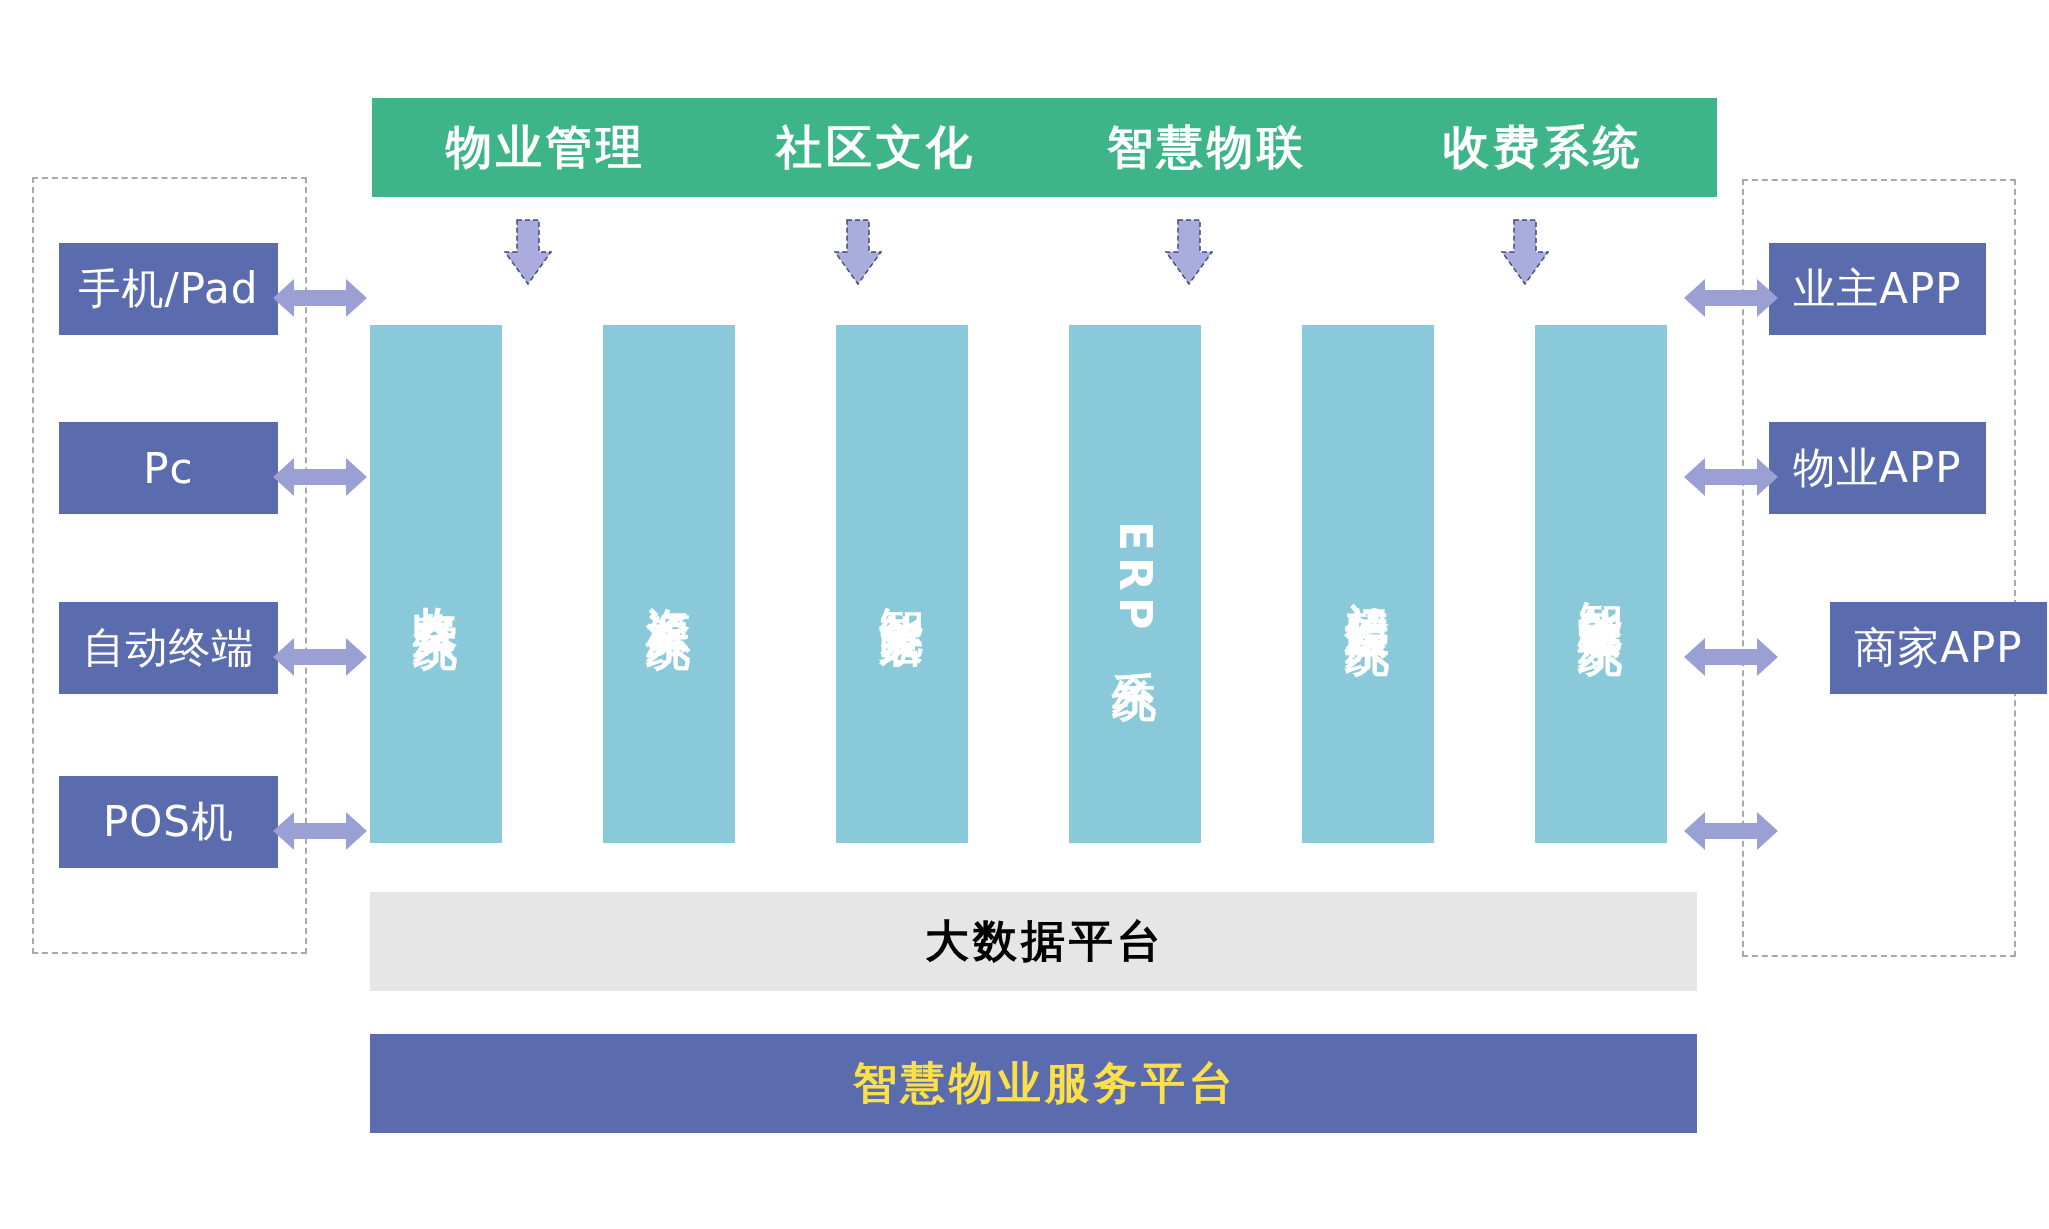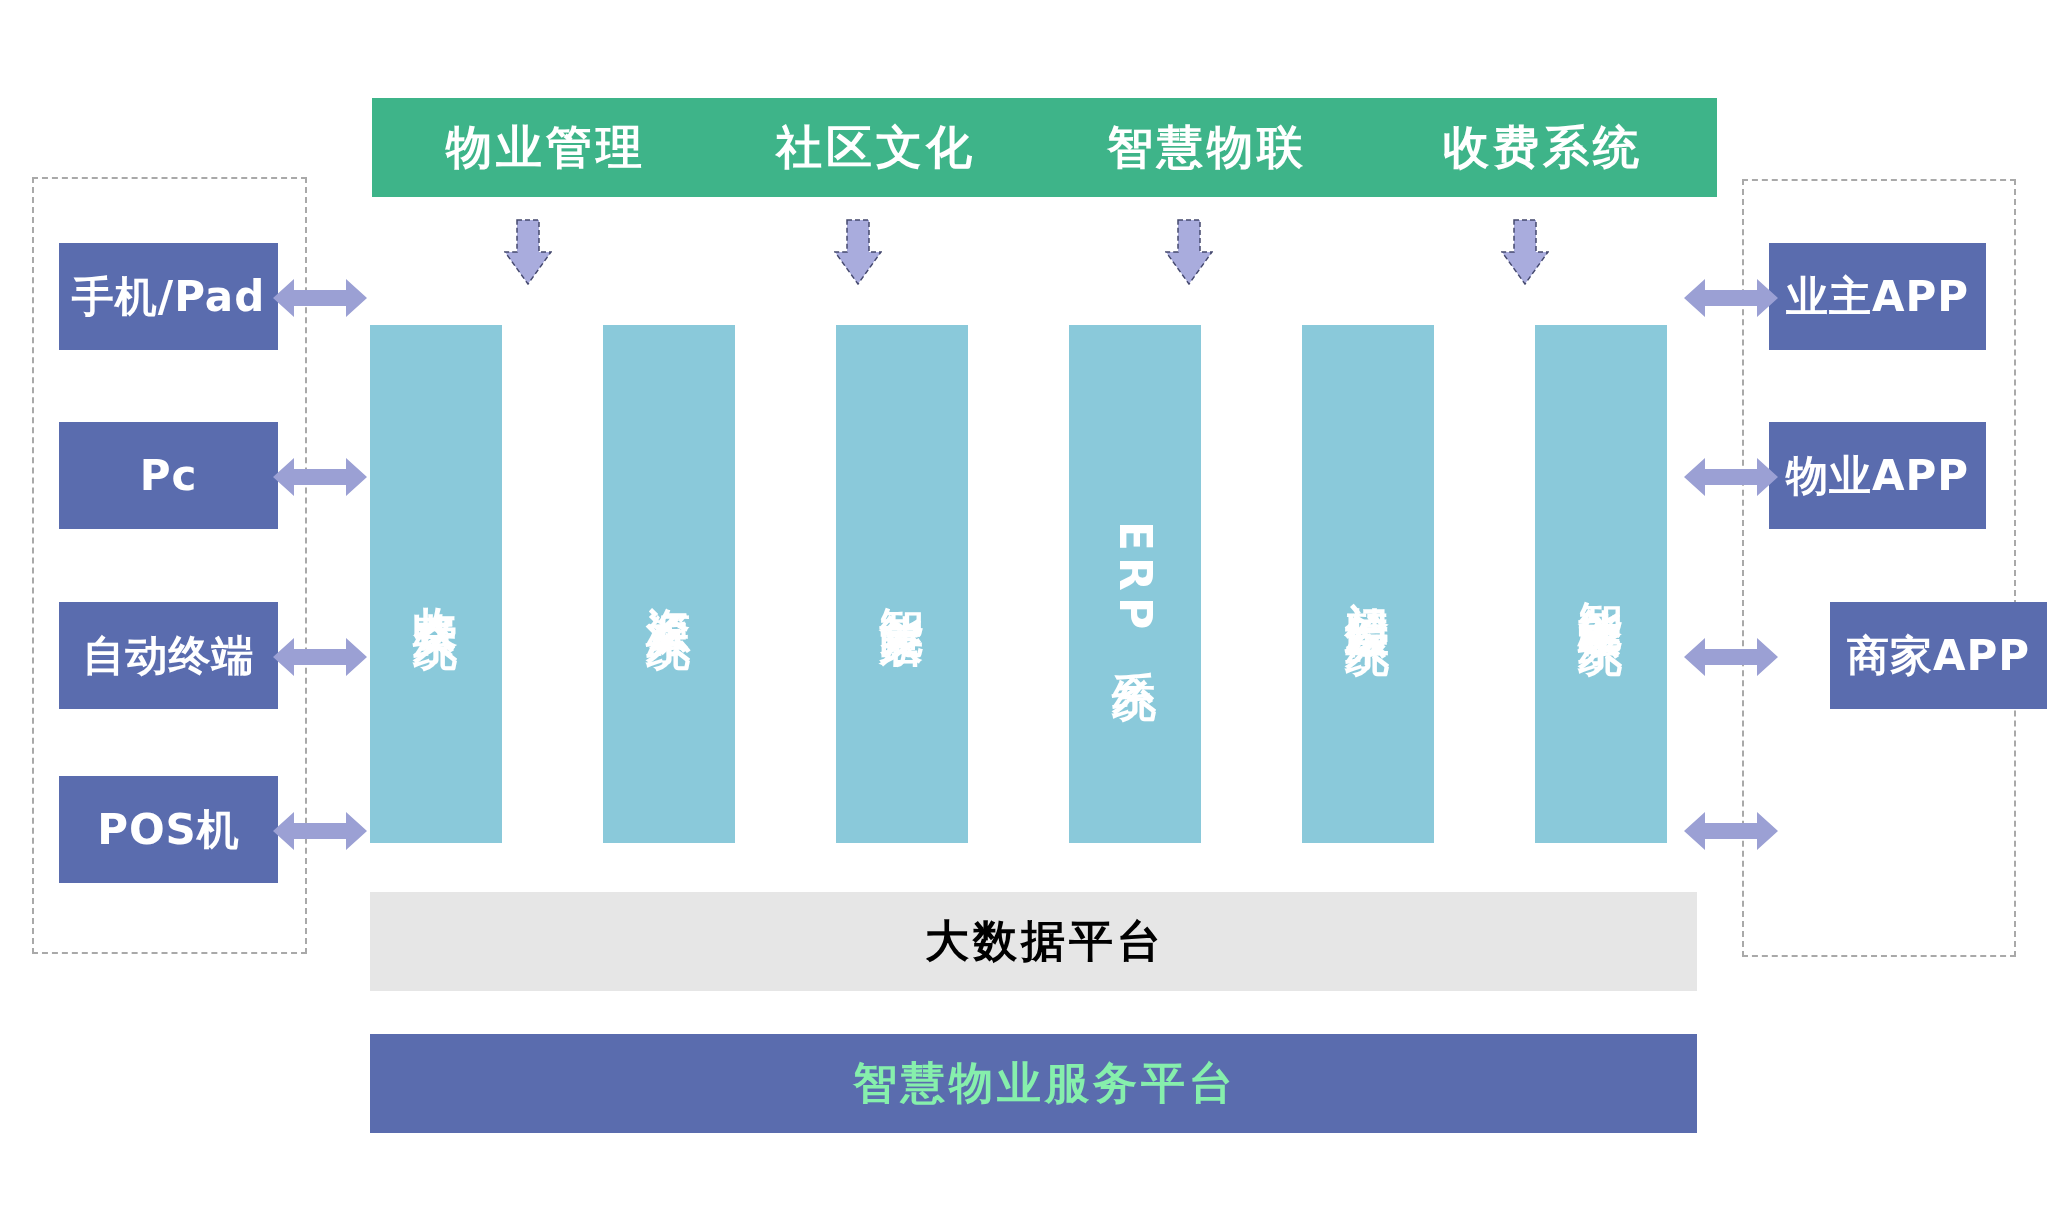--- a/index.html
+++ b/index.html
@@ -19,24 +19,24 @@
     background: #3eb489;
     color: #ffffff;
     font-size: 46px; font-weight: bold;
     display: flex; align-items: center; justify-content: center;
     letter-spacing: 4px;
   }
 
   
   .purple-box {
     position: absolute;
-    width: 219px; height: 107px;
+    width: 219px; height: 92px;
     background: #5a6cae;
     color: #ffffff;
-    font-size: 42px; font-weight: bold;
+    font-size: 42px; font-weight: normal;
     display: flex; align-items: center; justify-content: center;
     letter-spacing: 1px;
   }
 
   
   .dashed-panel {
     position: absolute;
     border: 2px dashed #a9a9a9;
     background: transparent;
   }
@@ -60,21 +60,21 @@
   
   .bar {
     position: absolute;
     left: 370px; width: 1304px; height: 99px;
     display: flex; align-items: center; justify-content: center;
     font-size: 44px; font-weight: bold;
     letter-spacing: 4px;
     padding-left: 23px;
   }
   .bar.gray   { top: 892px;  background: #e6e6e6; color: #000000; }
-  .bar.purple { top: 1034px; background: #5a6cae; color: #86efac; }
+  .bar.purple { top: 1034px; background: #5a6cae; color: #fde047; }
 
   .icon-wrap { position: absolute; line-height: 0; }
 </style>
 </head>
 <body>
 
 <div class="canvas">
 
   <div class="green-box" style="left:372px">
       <span>物业管理</span>

